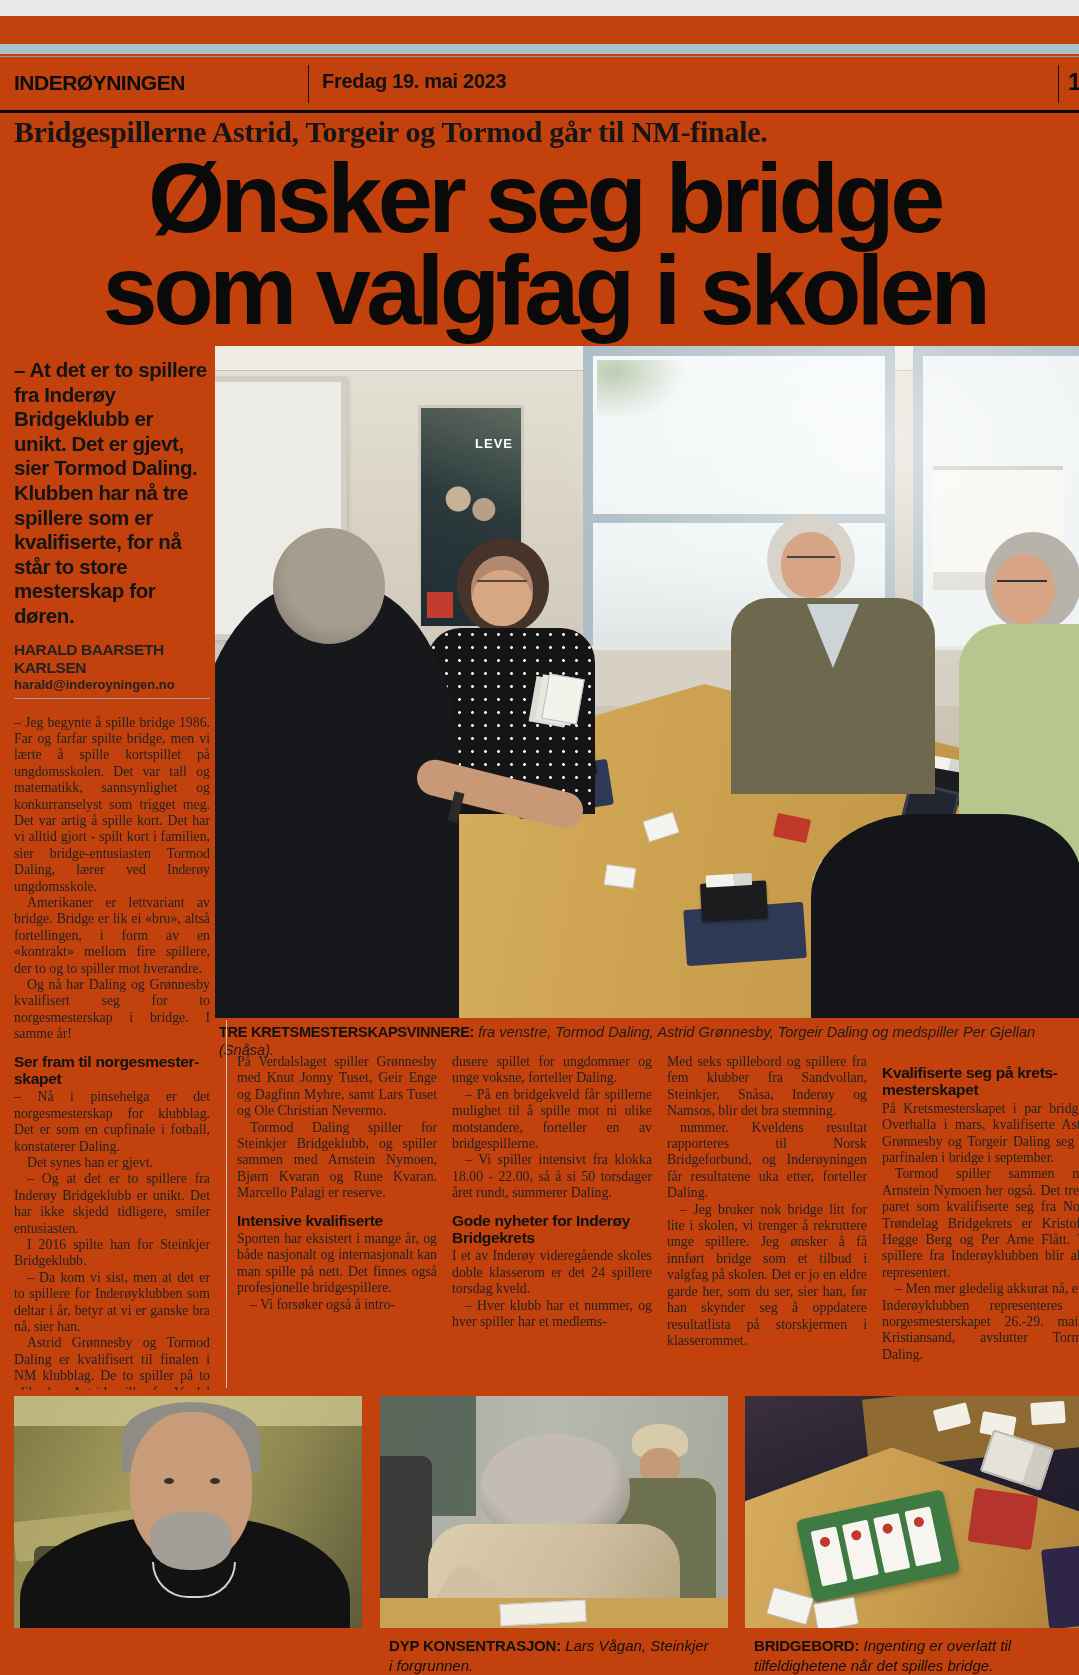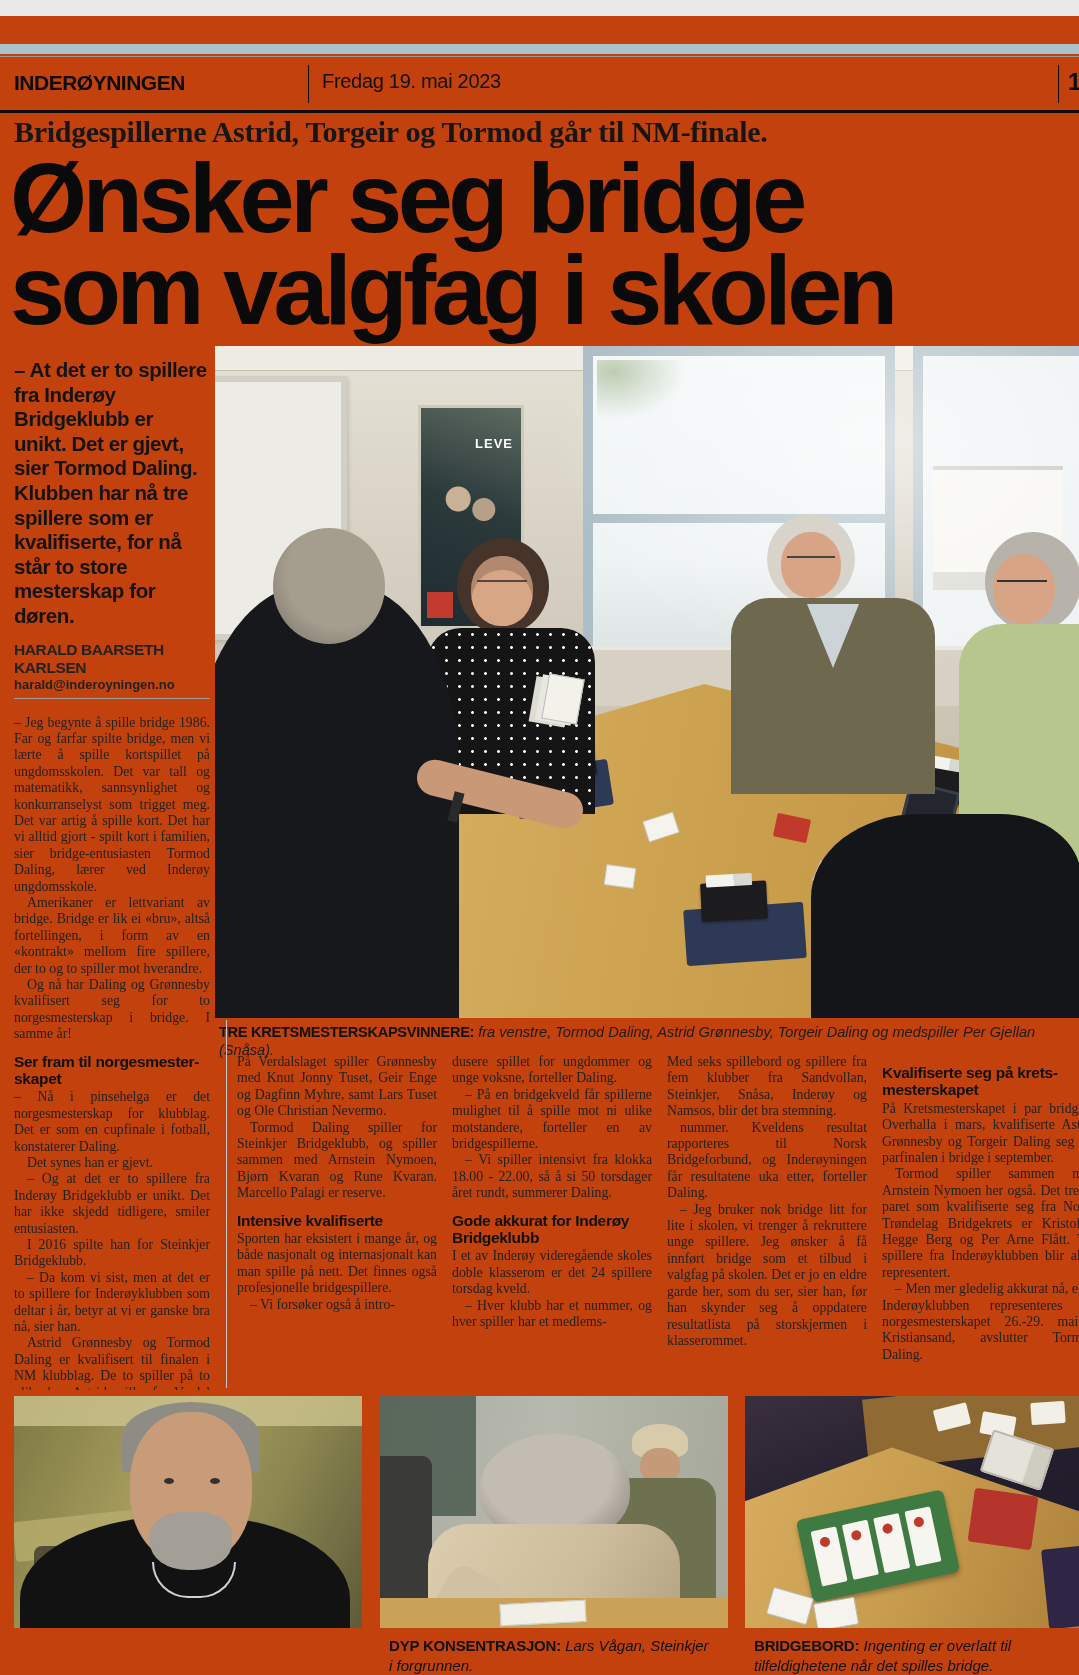--- a/index.html
+++ b/index.html
@@ -9,30 +9,30 @@
   
   .topbar{position:absolute;left:0;top:28px;width:1079px;height:10px;background:#a9c2cc;}
   .header{position:absolute;left:0;top:40px;width:1079px;height:53px;
           border-top:1px solid #9a9a9a;border-bottom:3px solid #0d0d0d;}
   .masthead{position:absolute;left:14px;top:14px;font-family:"Liberation Sans",sans-serif;
             font-weight:bold;font-size:21px;letter-spacing:-0.5px;color:#0d0d0d;}
   .vline{position:absolute;top:8px;width:1px;height:38px;background:#0d0d0d;}
   .v1{left:308px;}
   .v2{left:1058px;}
   .hdate{position:absolute;left:322px;top:13px;font-family:"Liberation Sans",sans-serif;
-         font-weight:normal;font-size:20px;letter-spacing:-0.3px;color:#111;}
+         font-weight:bold;font-size:20px;letter-spacing:-0.3px;color:#111;}
   .pagenum{position:absolute;left:1068px;top:11px;font-family:"Liberation Sans",sans-serif;
            font-weight:bold;font-size:24px;color:#0d0d0d;}
 
   
   .kicker{position:absolute;left:14px;top:99px;width:1000px;font-size:30px;font-weight:600;
           color:#161616;letter-spacing:-0.3px;font-family:Liberation Serif, serif;}
   .headline{position:absolute;left:10px;top:136px;width:1069px;margin:0;
             font-family:"Liberation Sans",sans-serif;font-weight:bold;font-size:99px;
-            line-height:0.93;letter-spacing:-4.5px;color:#0a0a0a;white-space:nowrap;}
+            line-height:0.93;letter-spacing:-4.5px;color:#0a0a0a;white-space:nowrap;text-align:center;}
 
   
   .leftcol{position:absolute;left:14px;top:342px;width:196px;height:1032px;overflow:hidden;}
   .intro{font-family:"Liberation Sans",sans-serif;font-weight:bold;font-size:20.5px;
          line-height:1.2;letter-spacing:-0.4px;color:#141414;}
   .byline{margin-top:12px;font-family:"Liberation Sans",sans-serif;font-size:15.5px;
           font-weight:600;letter-spacing:-0.4px;color:#222;}
   .bymail{font-family:"Liberation Sans",sans-serif;font-size:13px;font-weight:bold;color:#222;}
   .byrule{margin-top:6px;width:100%;height:1px;background:#9d9d9d;}
   .leftbody{margin-top:16px;max-height:715px;overflow:hidden;}
@@ -311,21 +311,21 @@
       <p>På Verdalslaget spiller Grønnesby med Knut Jonny Tuset, Geir Enge og Dagfinn Myhre, samt Lars Tuset og Ole Christian Nevermo.</p>
       <p>Tormod Daling spiller for Steinkjer Bridgeklubb, og spiller sammen med Arnstein Nymoen, Bjørn Kvaran og Rune Kvaran. Marcello Palagi er reserve.</p>
       <h3>Intensive kvalifiserte</h3>
       <p>Sporten har eksistert i mange år, og både nasjonalt og internasjonalt kan man spille på nett. Det finnes også profesjonelle bridgespillere.</p>
       <p>– Vi forsøker også å intro-</p>
     </div>
   <div class="col col2 textcol">
       <p>dusere spillet for ungdommer og unge voksne, forteller Daling.</p>
       <p>– På en bridgekveld får spillerne mulighet til å spille mot ni ulike motstandere, forteller en av bridgespillerne.</p>
       <p>– Vi spiller intensivt fra klokka 18.00 - 22.00, så å si 50 torsdager året rundt, summerer Daling.</p>
-      <h3>Gode akkurat for Inderøy Bridgeklubb</h3>
+      <h3>Gode nyheter for Inderøy Bridgekrets</h3>
       <p>I et av Inderøy videregående skoles doble klasserom er det 24 spillere torsdag kveld.</p>
       <p>– Hver klubb har et nummer, og hver spiller har et medlems-</p>
     </div>
   <div class="col col3 textcol">
       <p>Med seks spillebord og spillere fra fem klubber fra Sandvollan, Steinkjer, Snåsa, Inderøy og Namsos, blir det bra stemning.</p>
       <p>nummer. Kveldens resultat rapporteres til Norsk Bridgeforbund, og Inderøyningen får resultatene uka etter, forteller Daling.</p>
       <p>– Jeg bruker nok bridge litt for lite i skolen, vi trenger å rekruttere unge spillere. Jeg ønsker å få innført bridge som et tilbud i valgfag på skolen. Det er jo en eldre garde her, som du ser, sier han, før han skynder seg å oppdatere resultatlista på storskjermen i klasserommet.</p>
     </div>
   <div class="col col4 textcol">
       <h3>Kvalifiserte seg på krets-mesterskapet</h3>

